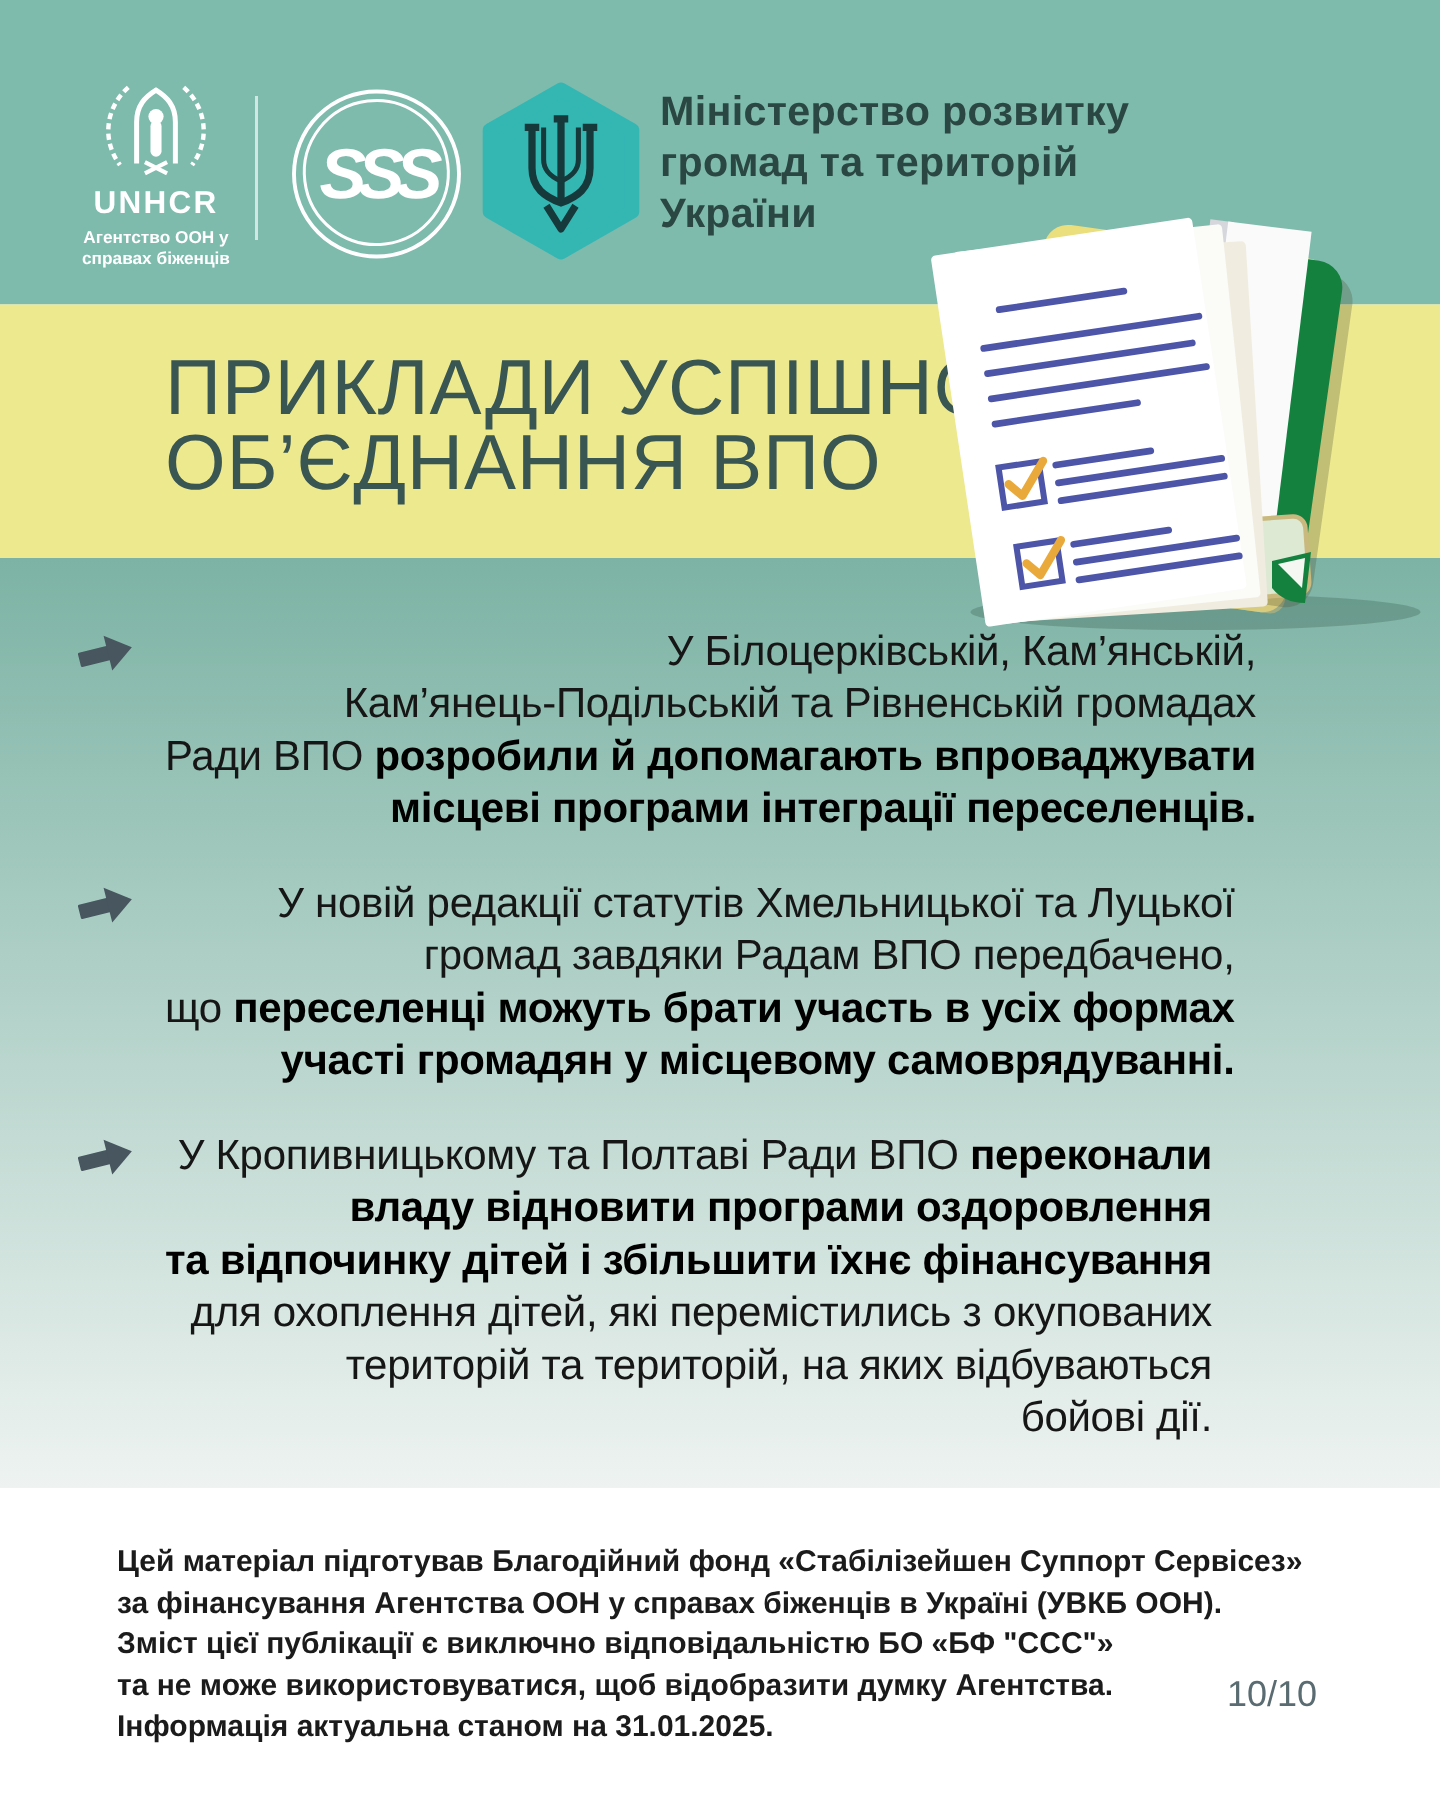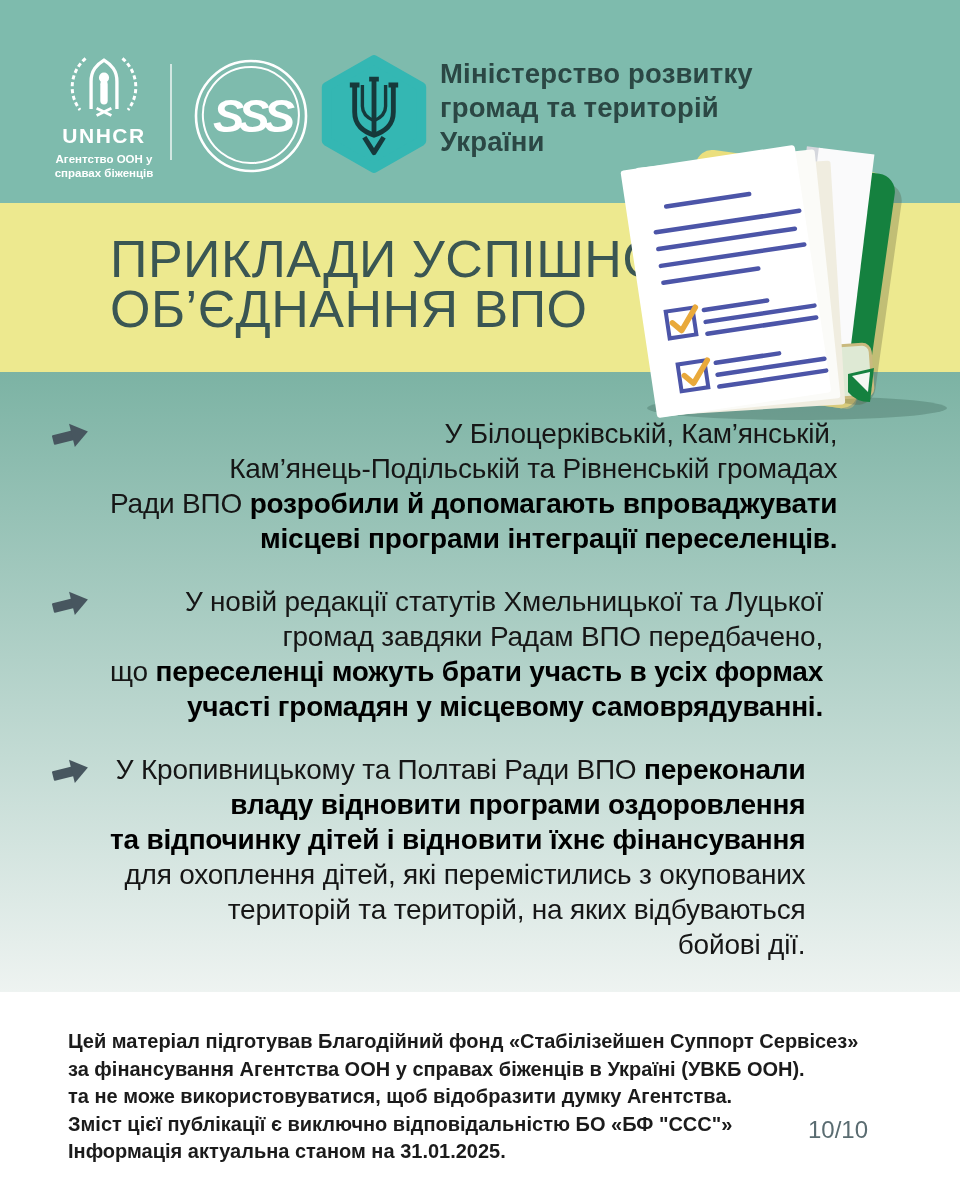--- a/index.html
+++ b/index.html
@@ -7,21 +7,21 @@
         font-family:"Liberation Sans",sans-serif;background:#fff;}
 
   
   .header-band{position:absolute;left:0;top:0;width:960px;height:203px;
                background:var(--c-header_bg,#7EBBAD);}
   .title-band{position:absolute;left:0;top:203px;width:960px;height:169px;
               background:var(--c-band_bg,#EDE98F);}
   .body-band{position:absolute;left:0;top:372px;width:960px;height:620px;
              background:linear-gradient(180deg,var(--c-gradient_top,#7CB3A4) 0%,
                                                 var(--c-gradient_bottom,#EEF3F1) 100%);}
-  .footer-band{position:absolute;left:4px;top:992px;width:888px;height:208px;
+  .footer-band{position:absolute;left:14px;top:992px;width:888px;height:208px;
                background:var(--c-footer_bg,#FFFFFF);}
 
   
   .unhcr{position:absolute;left:48px;top:50px;width:112px;text-align:center;color:#fff;}
   .unhcr-emblem{width:98px;height:72px;display:block;margin:0 auto;}
   .unhcr-name{font-size:21px;font-weight:700;letter-spacing:1.5px;line-height:28px;}
   .unhcr-sub{font-size:11.5px;line-height:14px;font-weight:700;margin-top:2px;}
   .logo-divider{position:absolute;left:170px;top:64px;width:2px;height:96px;
                 background:rgba(255,255,255,.65);}
   .sss-logo{position:absolute;left:192px;top:57px;width:118px;height:118px;}
@@ -219,33 +219,33 @@
   <svg viewBox="0 0 44 36">
     <g transform="rotate(-14 22 18)">
       <rect class="arrow-shape" x="2" y="13.5" width="23" height="11" rx="1"></rect>
       <path class="arrow-shape" d="M24 5.5 L42.5 19 L24 32.5 Z"></path>
     </g>
   </svg>
 </span>
           <div class="bullet-text">
             <div class="line"><span>У Кропивницькому та Полтаві Ради ВПО </span><b>переконали</b></div>
             <div class="line"><b>владу відновити програми оздоровлення</b></div>
-            <div class="line"><b>та відпочинку дітей і відновити їхнє фінансування</b></div>
+            <div class="line"><b>та відпочинку дітей і збільшити їхнє фінансування</b></div>
             <div class="line"><span>для охоплення дітей, які перемістились з окупованих</span></div>
             <div class="line"><span>територій та територій, на яких відбуваються</span></div>
             <div class="line"><span>бойові дії.</span></div>
           </div>
         </div>
       </div>
   </div>
 
   <div class="footer-band">
     <div class="legal">
         <div class="line"><span>Цей матеріал підготував Благодійний фонд «Стабілізейшен Суппорт Сервісез»</span></div>
         <div class="line"><span>за фінансування Агентства ООН у справах біженців в Україні (УВКБ ООН).</span></div>
+        <div class="line"><span>Зміст цієї публікації є виключно відповідальністю БО «БФ "ССС"»</span></div>
         <div class="line"><span>та не може використовуватися, щоб відобразити думку Агентства.</span></div>
-        <div class="line"><span>Зміст цієї публікації є виключно відповідальністю БО «БФ "ССС"»</span></div>
         <div class="line"><span>Інформація актуальна станом на 31.01.2025.</span></div>
       </div>
     <div class="page-number">10/10</div>
   </div>
 
 </div>
 
 </body></html>

